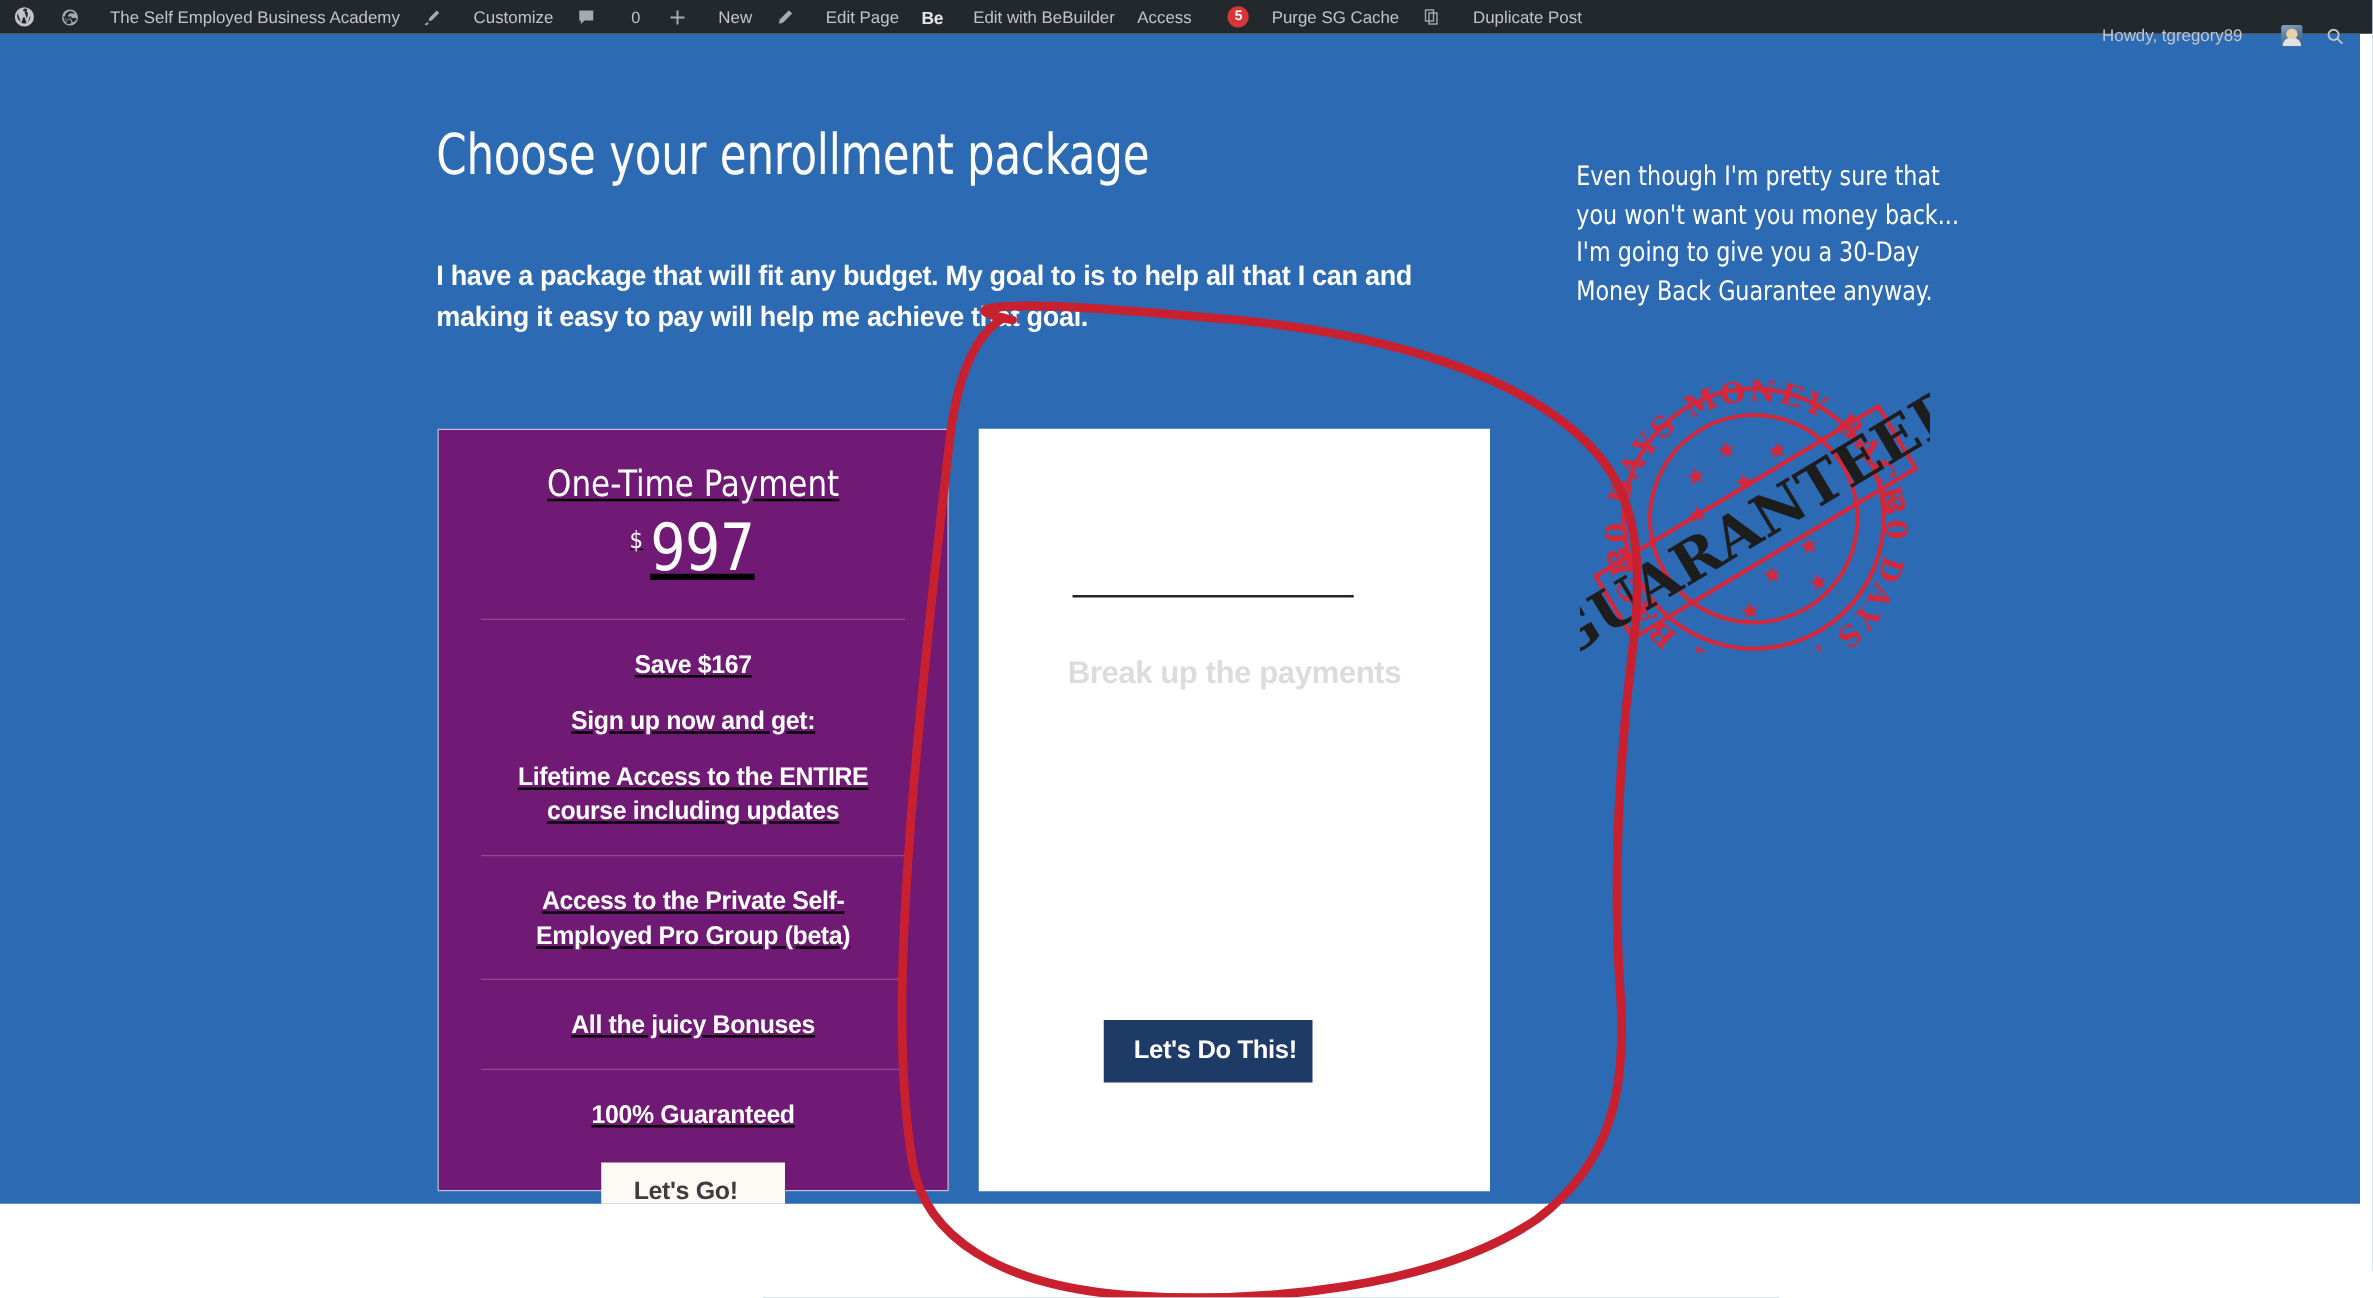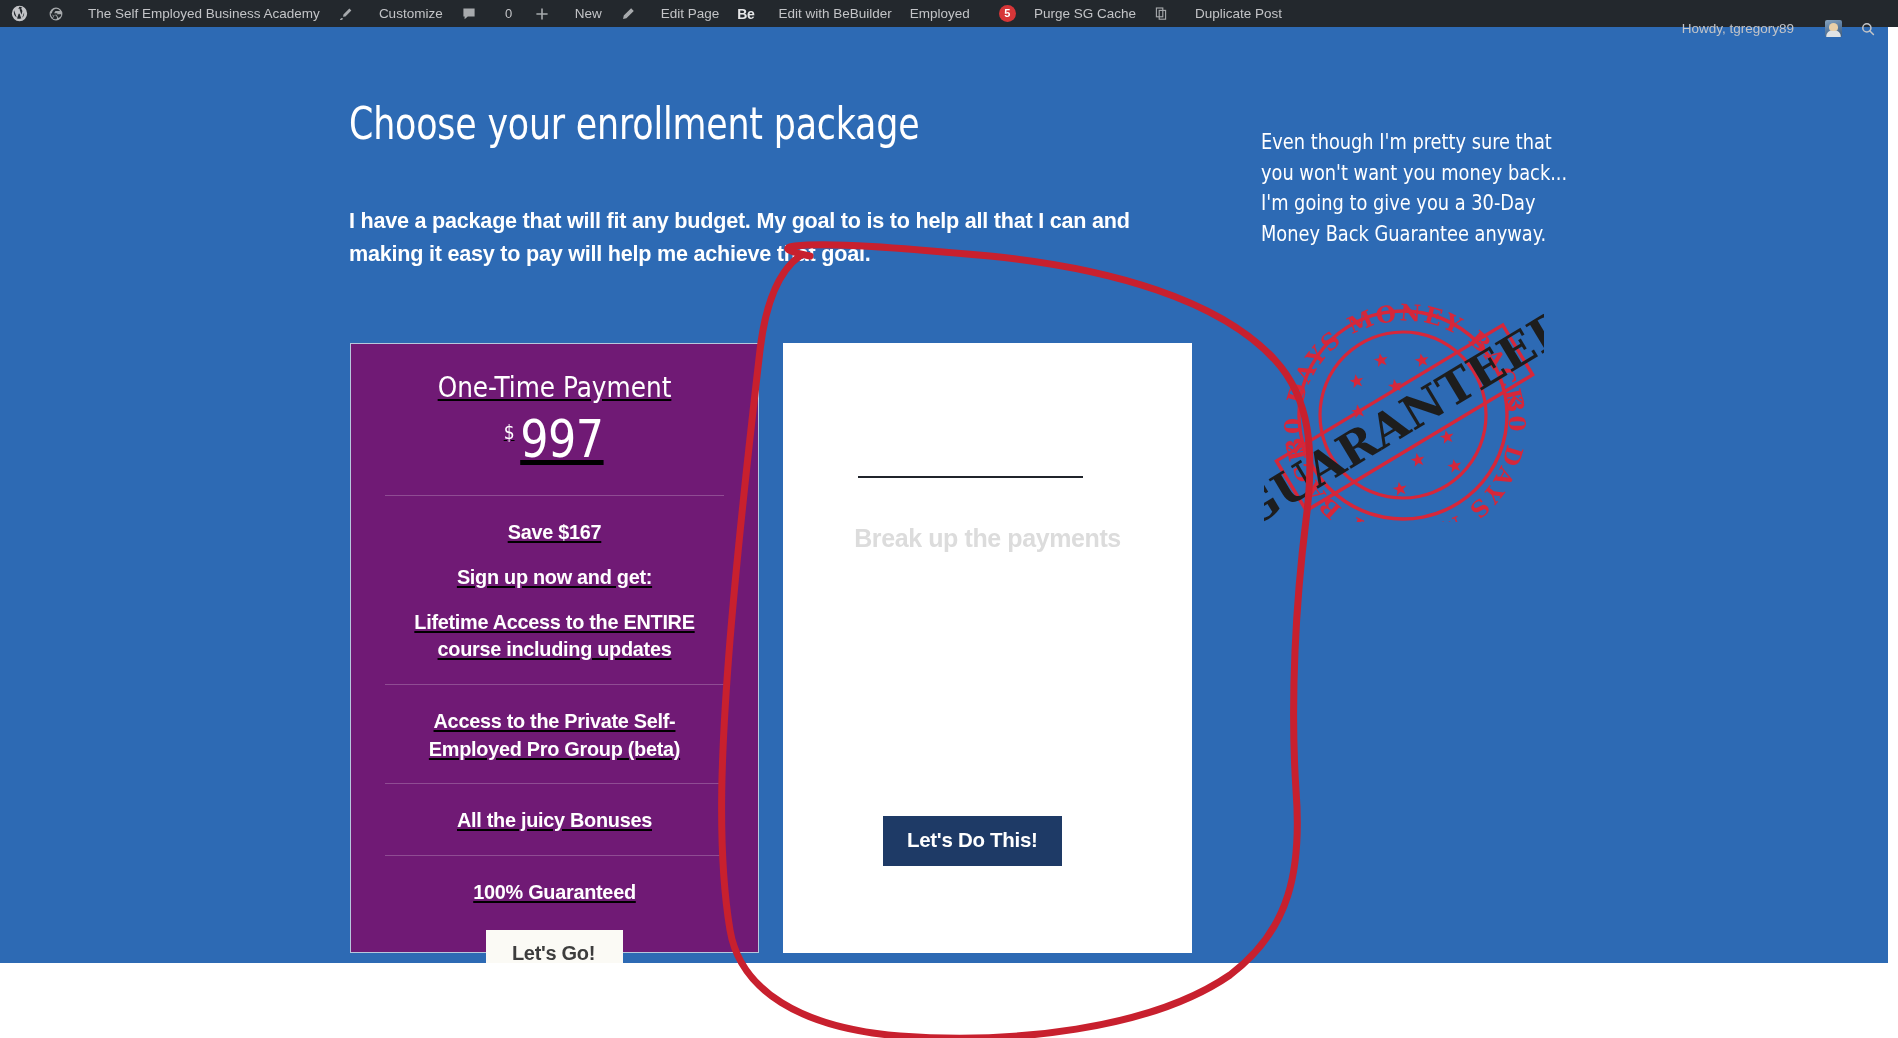--- a/index.html
+++ b/index.html
@@ -246,21 +246,21 @@
   .f-bonus { margin-top: 22px; }
   .f-guaranteed { margin-top: 22px; }
 
   .div-a { margin-top: 21px; }
   .div-b { margin-top: 20px; }
   .div-c { margin-top: 21px; }
 
   #btn-lets-go {
     display: inline-block;
     margin-top: 24px;
-    padding: 13px 28px 14px 26px;
+    padding: 13px 38px 14px 26px;
     background: #fbfaf5;
     color: #3d3d3d;
     border: none;
     font-family: "Liberation Sans", sans-serif;
     font-size: 20px;
     font-weight: bold;
     letter-spacing: -0.3px;
     line-height: 1;
     cursor: pointer;
   }
@@ -293,21 +293,21 @@
     font-weight: bold;
     letter-spacing: -0.4px;
     line-height: 1.2;
     margin-top: 12px;
   }
 
   #btn-lets-do-this {
     position: absolute;
     left: 100px;
     top: 473px;
-    padding: 14px 24px 15px 24px;
+    padding: 14px 12px 15px 24px;
     background: #1e3a66;
     color: #ffffff;
     border: none;
     font-family: "Liberation Sans", sans-serif;
     font-size: 20.5px;
     font-weight: bold;
     letter-spacing: -0.3px;
     line-height: 1;
     cursor: pointer;
   }
@@ -394,21 +394,21 @@
         </span>
         <span class="ab-label">Edit Page</span>
       </div>
 
       <div class="ab-item">
         <span class="be-mark">Be</span>
         <span class="ab-label">Edit with BeBuilder</span>
       </div>
 
       <div class="ab-item">
-        <span class="ab-label">Employed</span>
+        <span class="ab-label">Access</span>
         <span class="ab-badge">5</span>
       </div>
 
       <div class="ab-item">
         <span class="ab-label">Purge SG Cache</span>
       </div>
 
       <div class="ab-item">
         <span class="ab-icon">
           <svg width="16" height="16" viewBox="0 0 20 20" fill="none" stroke="#a7aaad" stroke-width="1.4">

